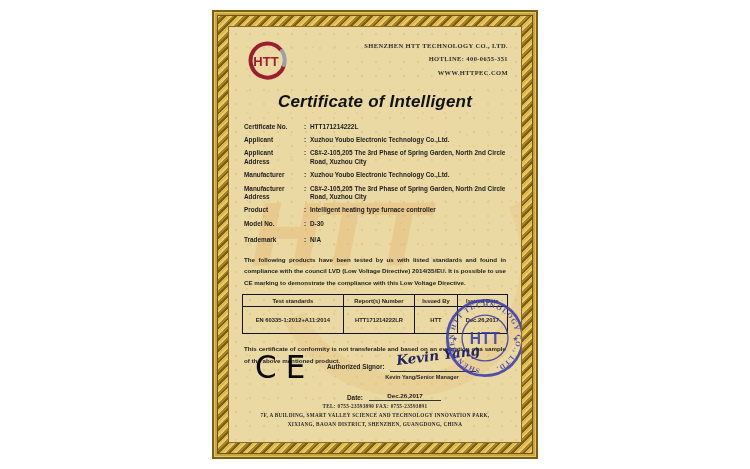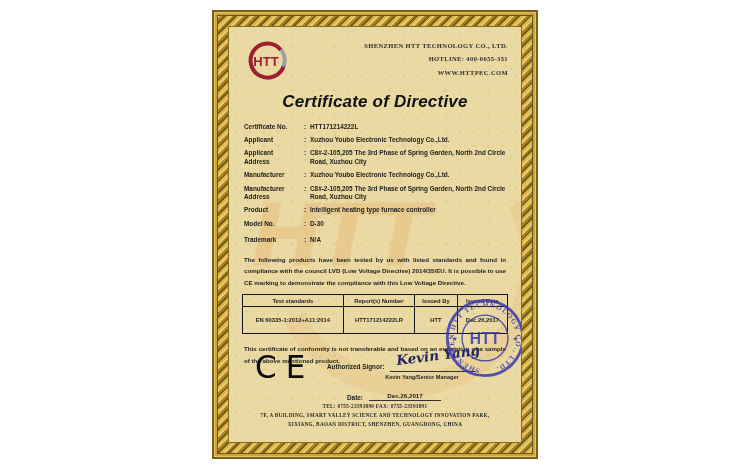--- a/index.html
+++ b/index.html
@@ -100,21 +100,21 @@
             <path d="M 40 26 A 17 17 0 0 0 38 12" fill="none" stroke="#9aa0a6" stroke-width="4" stroke-linecap="round"></path>
             <text x="22" y="27" text-anchor="middle" font-family="Liberation Sans, sans-serif" font-size="13" font-weight="bold" fill="#9b1f30">HTT</text>
           </svg>
           <div class="company">
             <div>SHENZHEN HTT TECHNOLOGY CO., LTD.</div>
             <div>HOTLINE: 400-0655-351</div>
             <div>WWW.HTTPEC.COM</div>
           </div>
         </div>
 
-        <div class="title">Certificate of Directive</div>
+        <div class="title">Certificate of Intelligent</div>
 
         <div class="details">
           <div class="drow">
             <span class="lbl">Certificate No.</span>
               <span class="col">:</span>
               <span class="val">HTT171214222L</span>
           </div>
           <div class="drow">
             <span class="lbl">Applicant</span>
               <span class="col">:</span>

